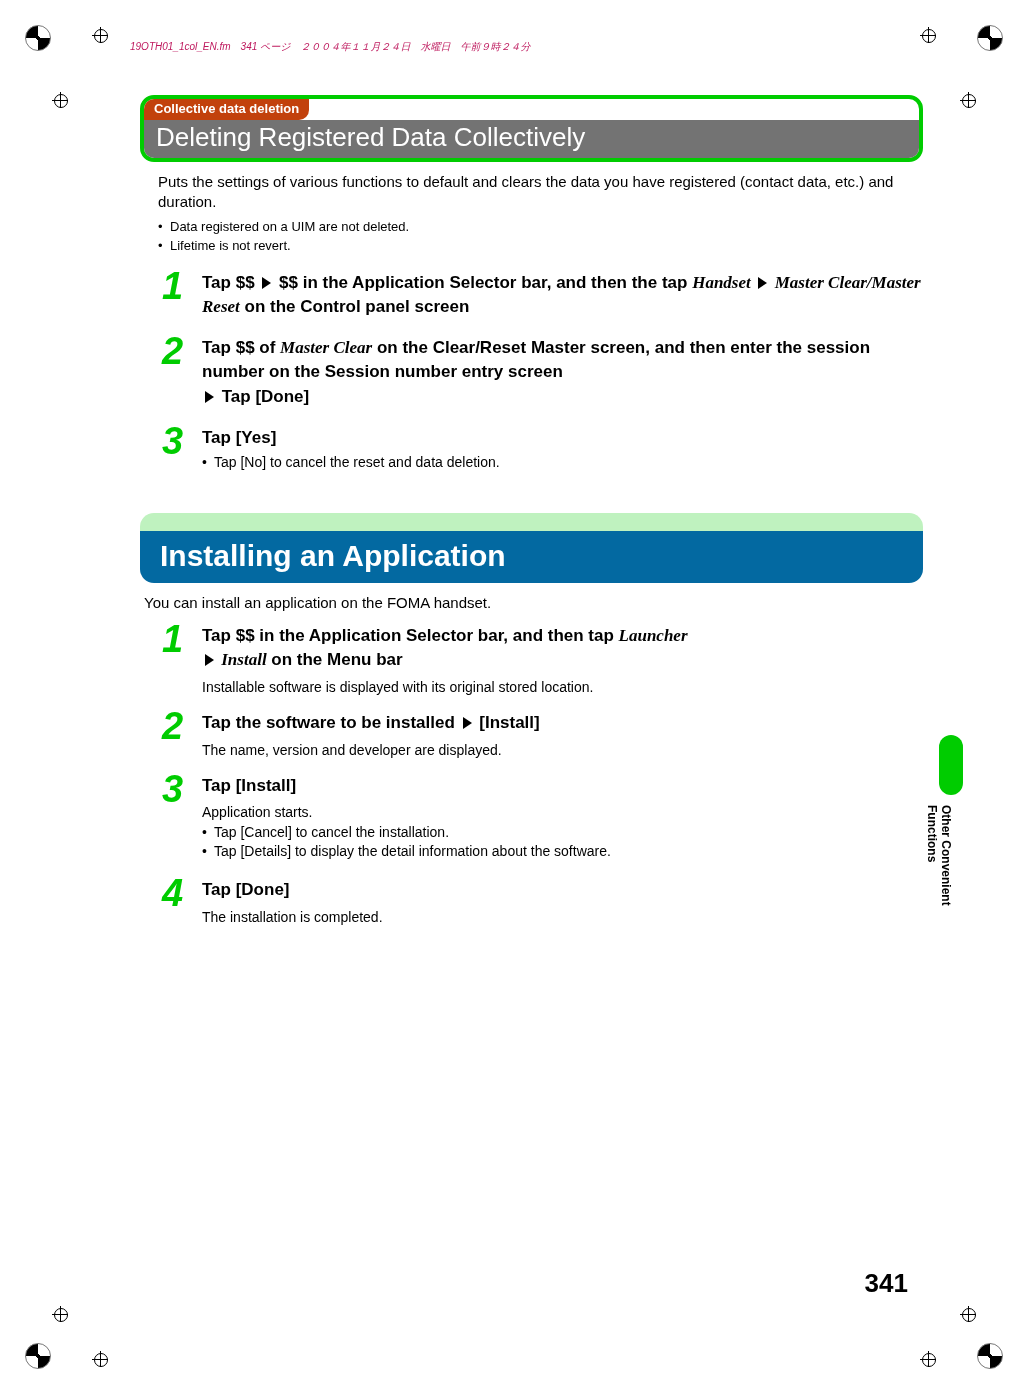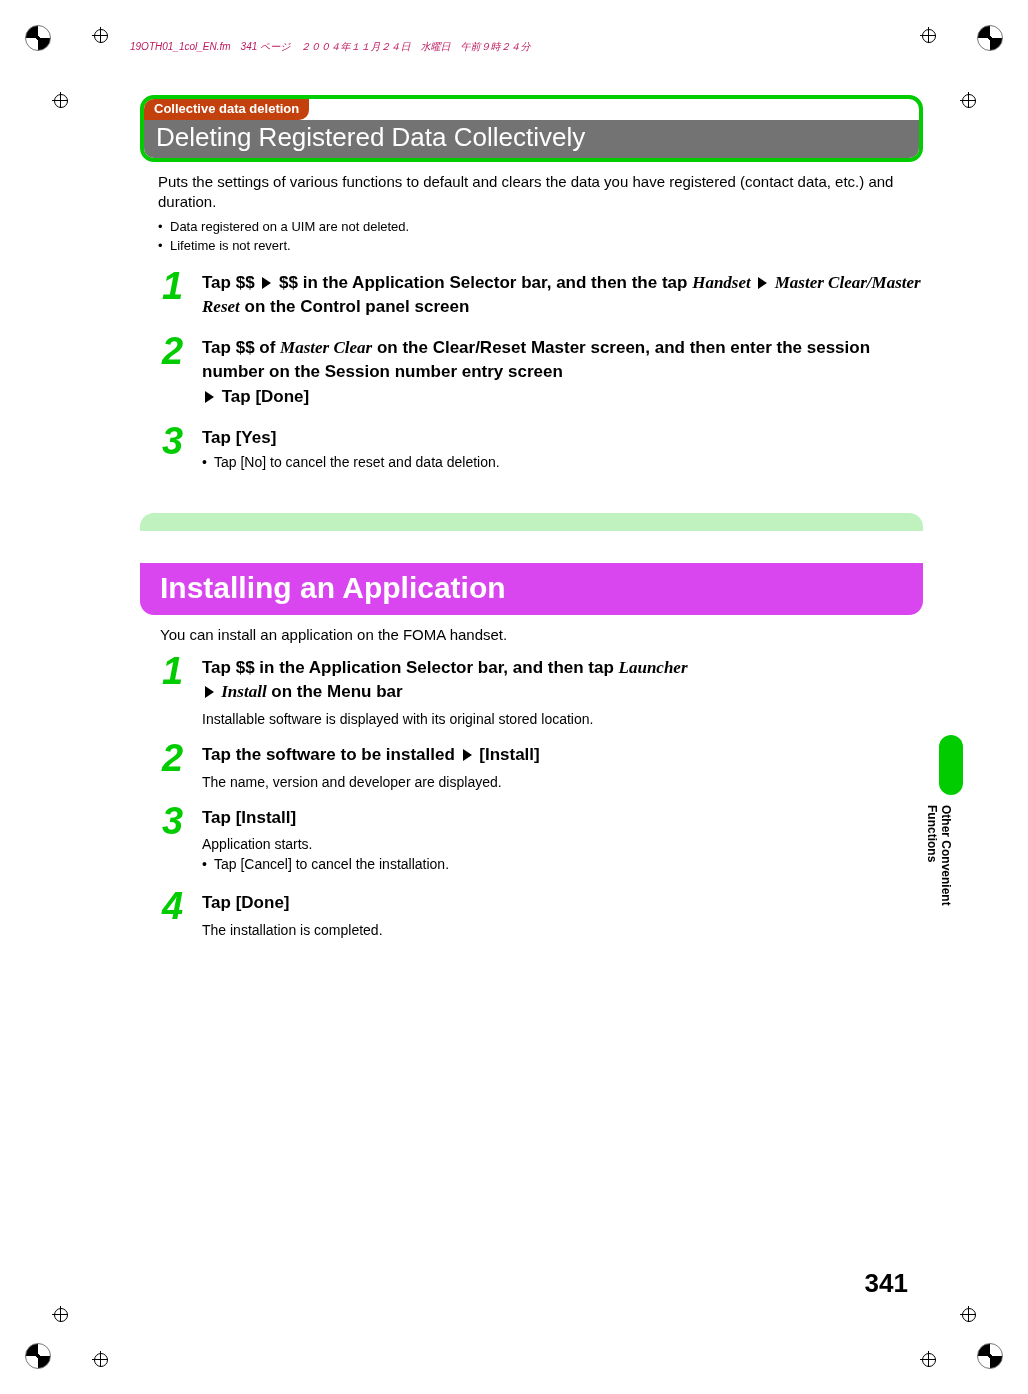--- a/index.html
+++ b/index.html
@@ -130,26 +130,25 @@
     content: "•";
     position: absolute; left: 0;
   }
   .major-header {
     margin-top: 40px;
     border-radius: 14px;
     overflow: hidden;
     border-top: 18px solid #bff2bf;
   }
   .major-title {
-    background: #d946ef;
+    background: #0369a1;
     color: #fff;
     font-size: 30px;
     font-weight: bold;
     padding: 8px 20px 10px 20px;
-    margin-top: 32px;
   }
   .side-tab {
     position: absolute;
     right: -40px;
     top: 640px;
     width: 24px;
     height: 60px;
     background: #00cc00;
     border-radius: 12px;
   }
@@ -283,21 +282,21 @@
         <ul class="step-bullets">
           <li>Tap [No] to cancel the reset and data deletion.</li>
         </ul>
       </div>
     </div>
   </div>
 
   <div class="major-header">
     <div class="major-title">Installing an Application</div>
   </div>
-  <div class="intro" style="margin-left:20px;">You can install an application on the FOMA handset.</div>
+  <div class="intro" style="margin-left:4px;">You can install an application on the FOMA handset.</div>
 
   <div class="step">
     <div class="step-num">1</div>
     <div class="step-body">
       <div class="step-title">
         <span>Tap $$ in the Application Selector bar, and then tap </span><span class="serif-ital">Launcher</span><br><span class="triangle-right"></span><span class="serif-ital"> Install</span><span> on the Menu bar</span>
       </div>
       <div class="step-desc">Installable software is displayed with its original stored location.</div>
     </div>
   </div>
@@ -312,20 +311,21 @@
     </div>
   </div>
 
   <div class="step">
     <div class="step-num">3</div>
     <div class="step-body">
       <div class="step-title">Tap [Install]</div>
       <div class="step-desc">Application starts.</div>
       <ul class="step-bullets">
         <li>Tap [Cancel] to cancel the installation.</li>
+        <li>Tap [Details] to display the detail information about the software.</li>
       </ul>
     </div>
   </div>
 
   <div class="step">
     <div class="step-num">4</div>
     <div class="step-body">
       <div class="step-title">Tap [Done]</div>
       <div class="step-desc">The installation is completed.</div>
     </div>

